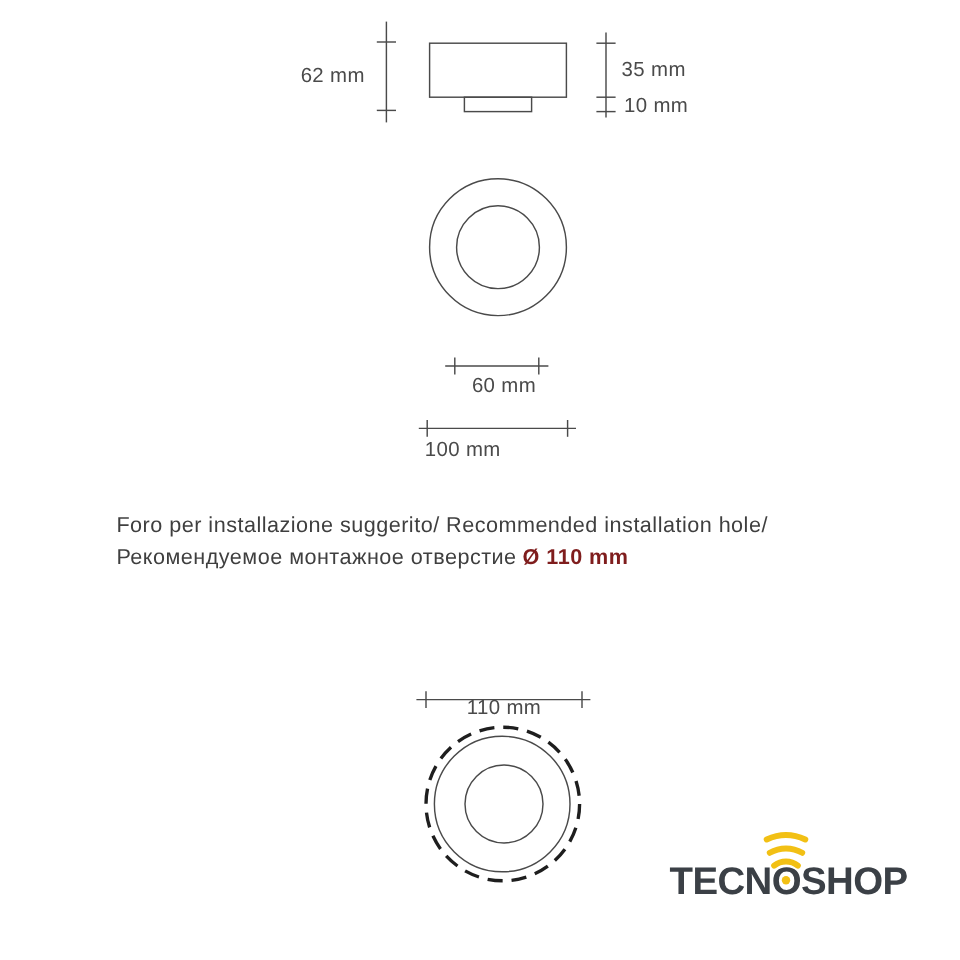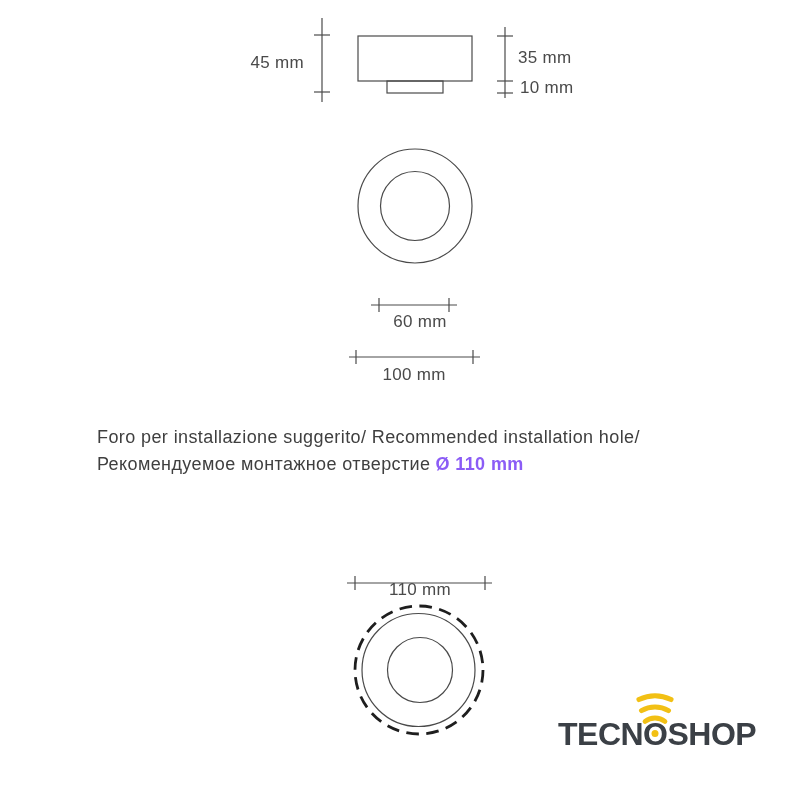--- a/index.html
+++ b/index.html
@@ -36,21 +36,21 @@
     top: 424px;
     width: 640px;
     font-size: 18px;
     line-height: 27px;
     letter-spacing: 0.4px;
     color: #3f3f3f;
   }
   .note .bold {
     font-weight: bold;
     margin-left: 5px;
-    color: #8b5cf6;
+    color: #7f1d1d;
   }
   .logo {
     position: absolute;
     left: 558px;
     top: 716px;
     display: flex;
     align-items: flex-end;
     font-size: 32px;
     line-height: 36px;
     font-weight: bold;
@@ -129,29 +129,29 @@
         <line x1="347" y1="583" x2="492" y2="583"></line>
         <line x1="355" y1="576" x2="355" y2="590"></line>
         <line x1="485" y1="576" x2="485" y2="590"></line>
       </g>
       <circle cx="419" cy="670" r="64" stroke="#1e1e1e" stroke-width="2.8" stroke-dasharray="12.6 7.5"></circle>
       <circle cx="418.5" cy="670" r="56.5" stroke="#4a4a4a" stroke-width="1.2"></circle>
       <circle cx="420" cy="670" r="32.5" stroke="#4a4a4a" stroke-width="1.2"></circle>
     </g>
   </svg>
 
-  <div class="dim-label" style="left:230px; top:54px; width:74px; text-align:right;">45 mm</div>
+  <div class="dim-label" style="left:230px; top:54px; width:74px; text-align:right;">62 mm</div>
 
   <div class="dim-label" style="left:518px; top:49px;text-align:center;">35 mm</div>
 
   <div class="dim-label" style="left:520px; top:79px;">10 mm</div>
 
   <div class="dim-label" style="left:360px; top:313px; width:120px; text-align:center;">60 mm</div>
 
-  <div class="dim-label" style="left:354px; top:366px; width:120px; text-align:center;">100 mm</div>
+  <div class="dim-label" style="left:354px; top:366px; width:120px; ">100 mm</div>
 
   <div class="dim-label" style="left:360px; top:560px; width:120px; text-align:center;margin-top:21px;">110 mm</div>
 
   <div class="note">
     <div>Foro per installazione suggerito/ Recommended installation hole/</div>
     <div>
       <span>Рекомендуемое монтажное отверстие</span><span class="bold">Ø 110 mm</span>
     </div>
   </div>
 

